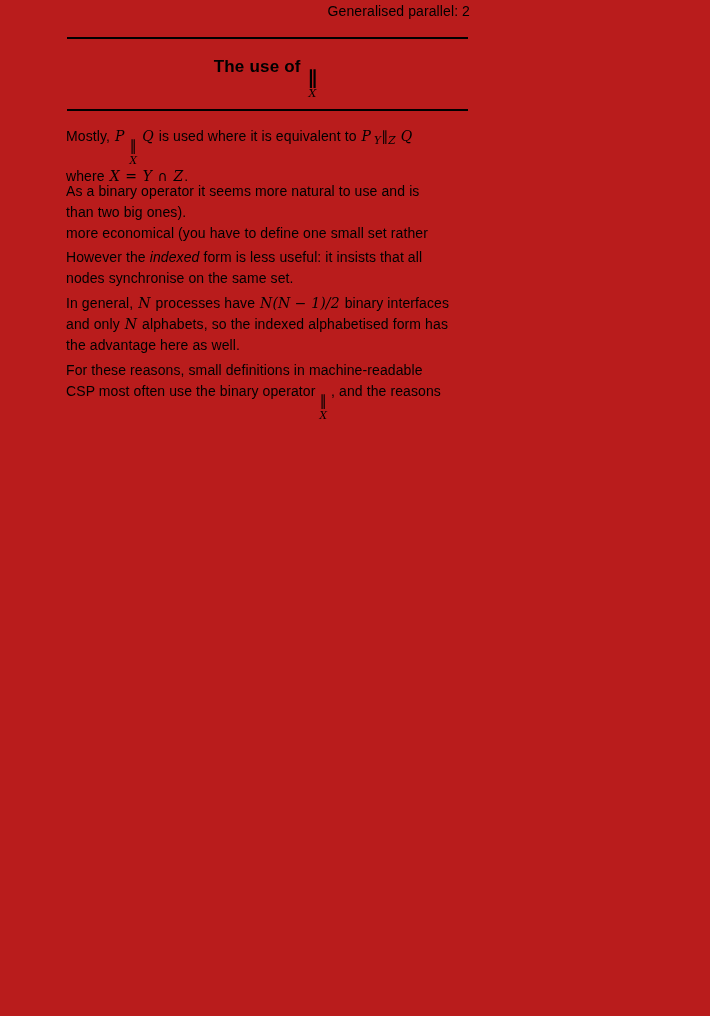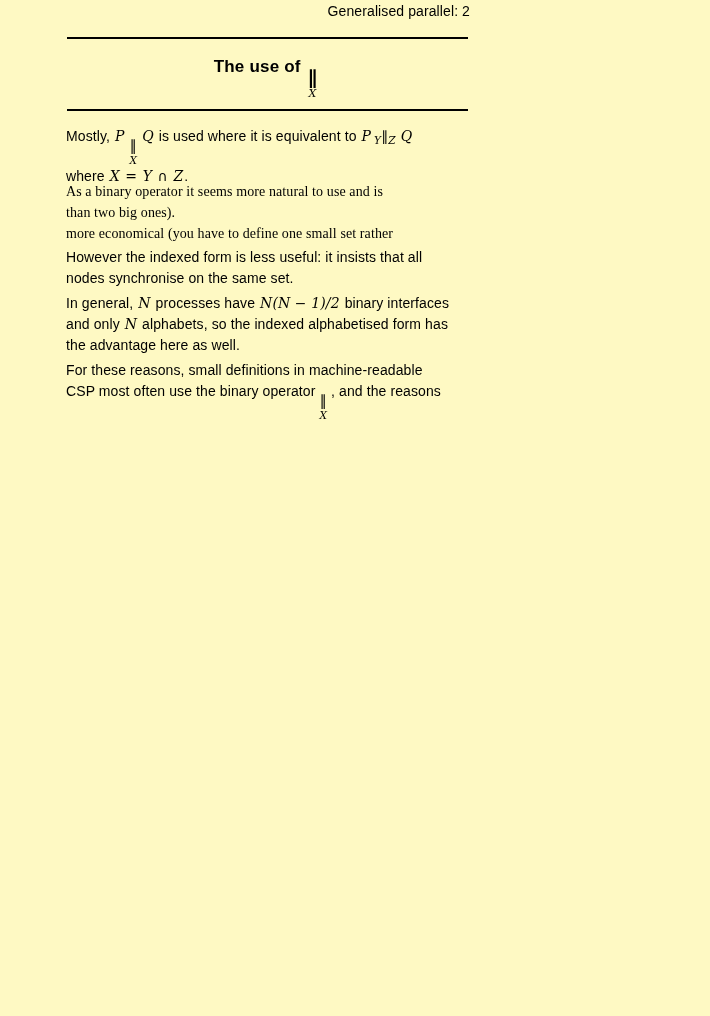--- a/index.html
+++ b/index.html
@@ -2,21 +2,21 @@
 <html lang="en"><head>
 <meta charset="utf-8">
 <style>
   * { margin:0; padding:0; box-sizing:border-box; }
   html,body { background:#ffffff; }
   body {
     width:710px; height:1016px; position:relative;
     font-family:"Liberation Sans", sans-serif;
     color:#000000;
   }
-  .page { position:absolute; inset:0; background:#fef9c3; overflow:hidden; }
+  .page { position:absolute; inset:0; background:#b91c1c; overflow:hidden; }
 
   .header {
     position:absolute; top:2px; left:0; width:470px;
     text-align:right; font-size:14px; line-height:18px;
     letter-spacing:0.1px;
   }
 
   .rule { position:absolute; left:67px; width:401px; height:1.6px; background:#000000; }
   .rule-top { top:37px; }
   .rule-bottom { top:109px; }
@@ -38,33 +38,33 @@
     font-size:10.5px; margin-top:1px; font-weight:normal;
   }
   .title .opstack { vertical-align:-12px; margin-left:7px; }
   .title .bars { font-size:19px; font-weight:bold; }
   .title .subx { font-size:11px; }
 
   .para {
     position:absolute; left:66px; width:425px;
     font-size:14px; line-height:21px; letter-spacing:0.1px;
   }
-  .p1 { top:126px; } .p2 { top:181px;font-family:Liberation Serif, serif; } .p3 { top:247px; }
+  .p1 { top:126px; } .p2 { top:181px; } .p3 { top:247px; }
   .p4 { top:293px; } .p5 { top:360px; }
 
   .mi  { font-family:"DejaVu Serif", serif; font-style:italic; padding:0 1px; }
   .msym { font-family:"DejaVu Sans", sans-serif; font-style:normal; }
   .msub {
     font-family:"DejaVu Serif", serif; font-style:italic;
     font-size:10.5px; line-height:0; position:relative; top:3px;
     vertical-align:baseline;
   }
   .presub { margin-left:2px; }
   .qspace { margin-left:4px; }
-  .em { }
+  .em { font-style:italic; }
 </style>
 </head>
 <body>
 
 <div class="page">
 
   <div class="header">Generalised parallel: 2</div>
 
   <div class="rule rule-top"></div>
 

